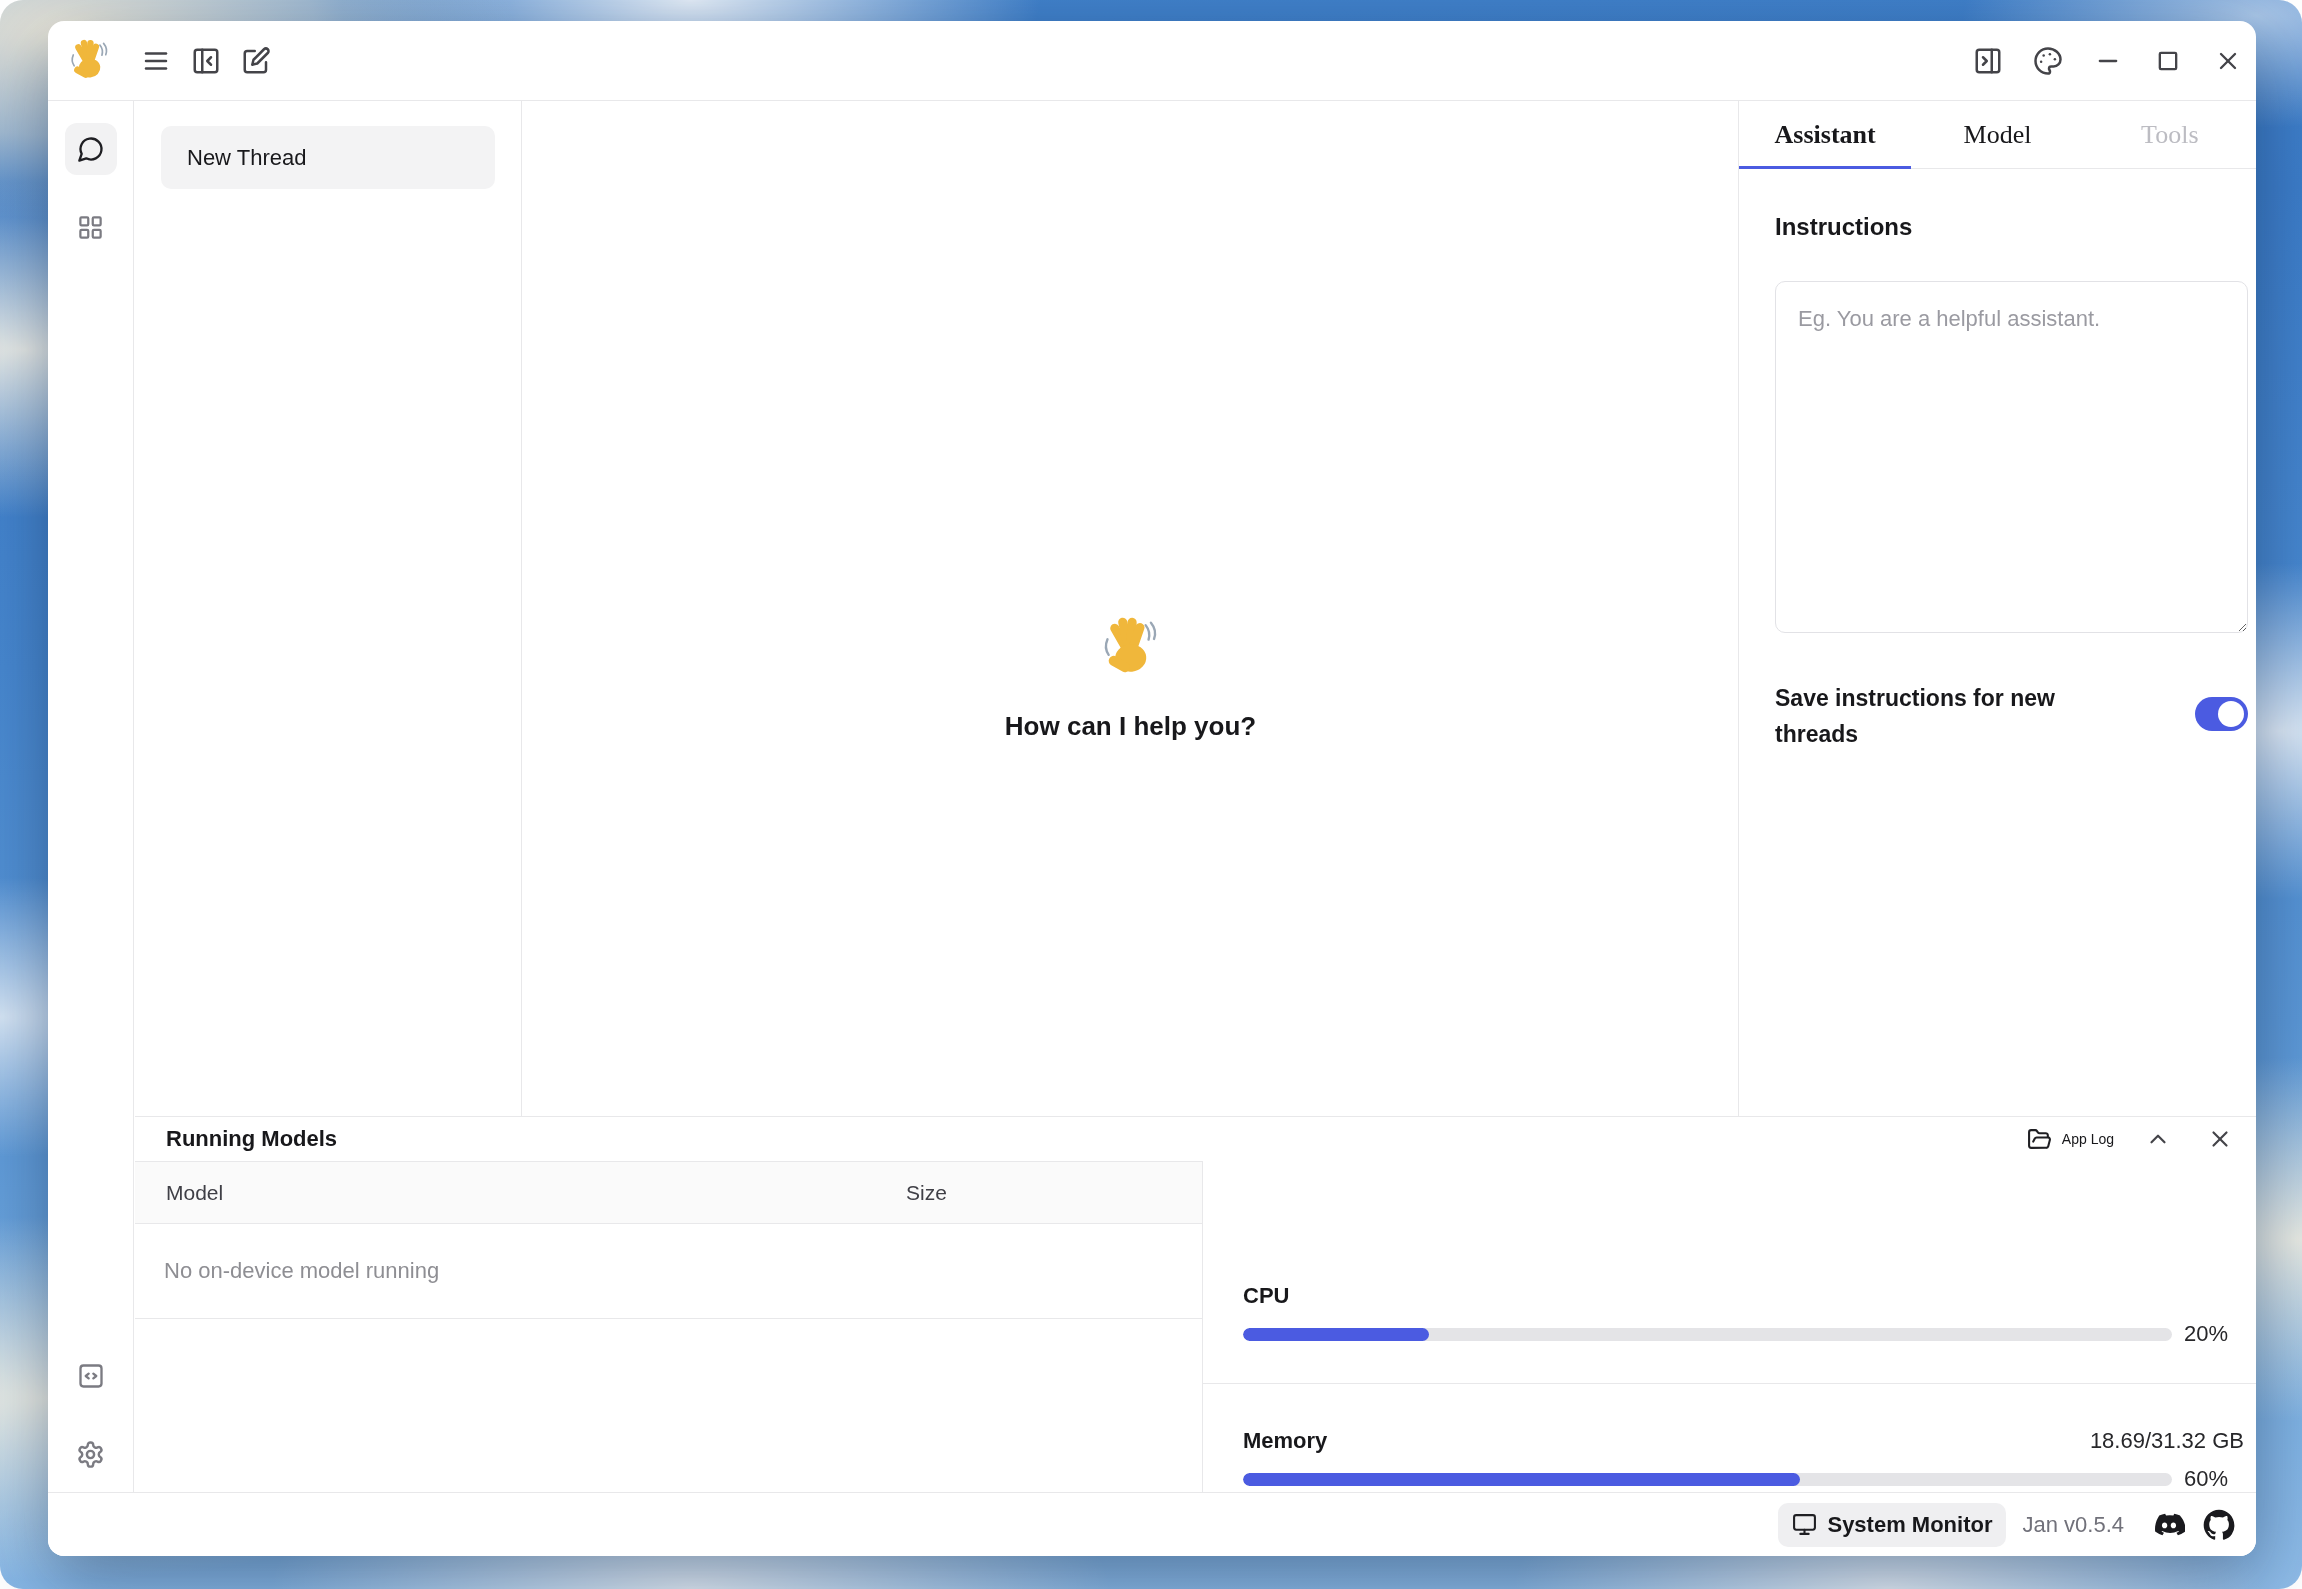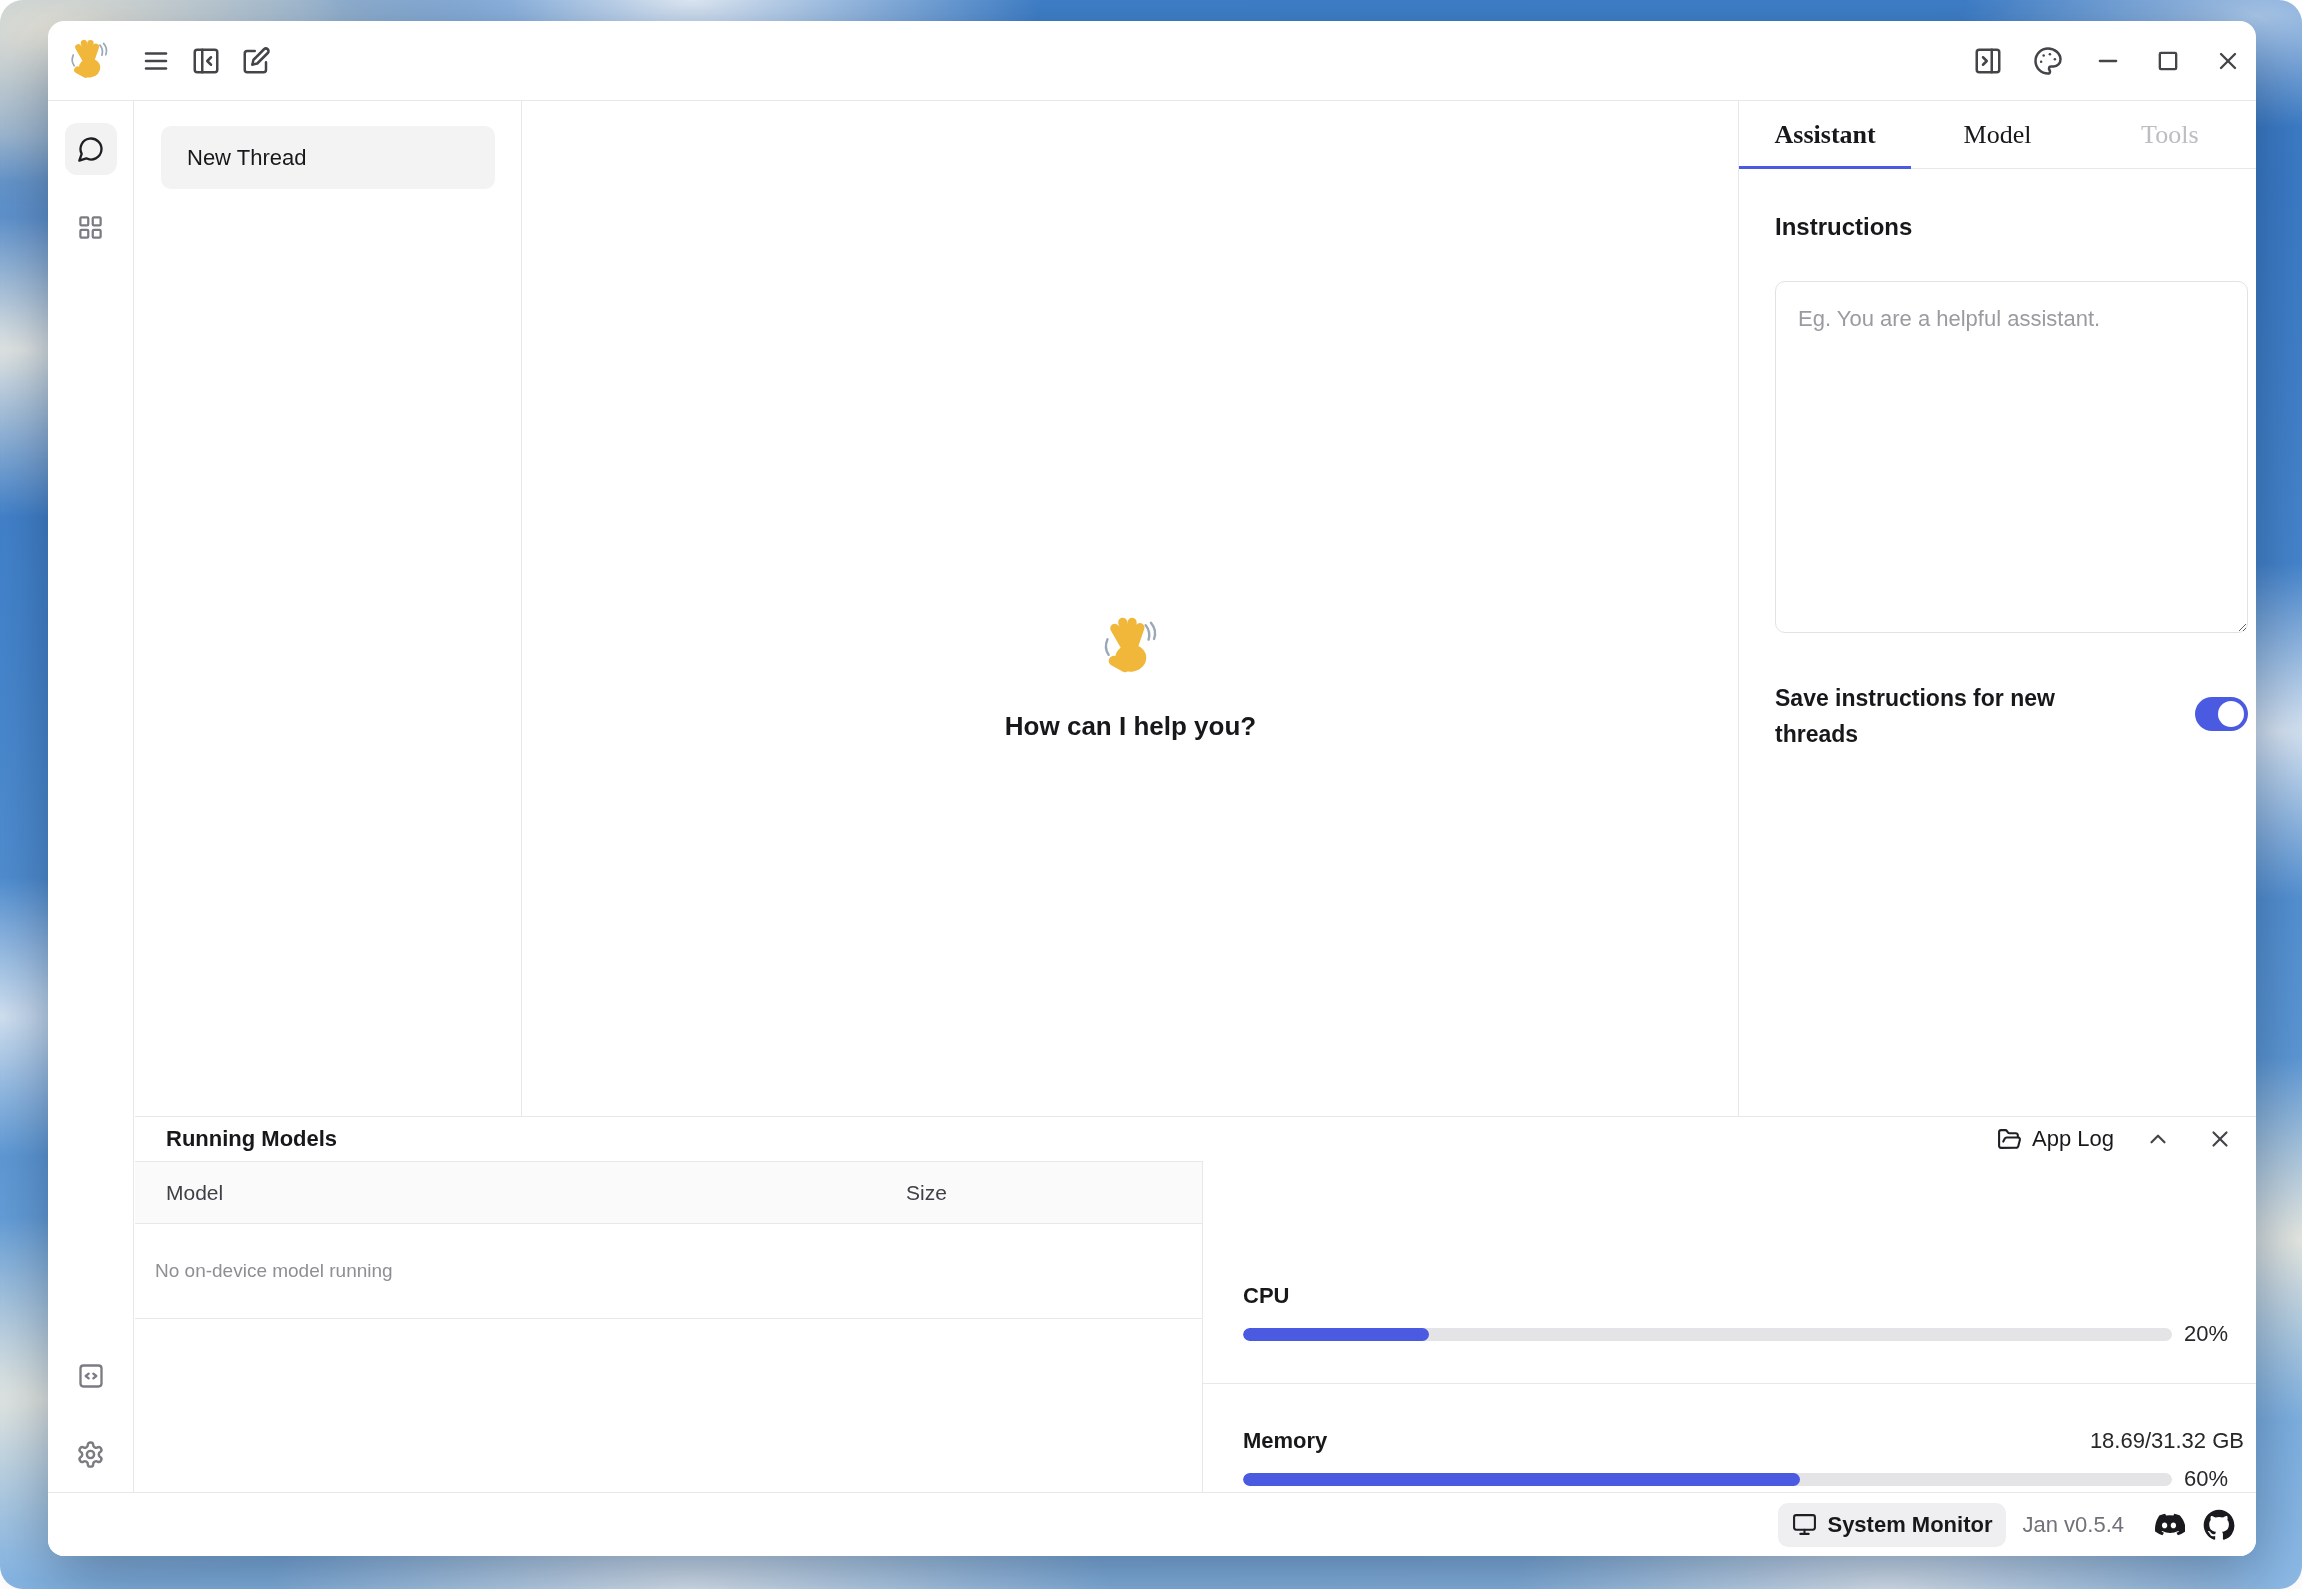--- a/index.html
+++ b/index.html
@@ -81,28 +81,28 @@
   .toggle.on { background:#4b5be1; }
   .toggle .knob { position:absolute; top:4px; left:4px; width:26px; height:26px; border-radius:50%; background:#fff; transition:left .1s; }
   .toggle.on .knob { left:23px; }
 
   
   .bottompanel { position:absolute; left:87px; top:1095px; width:2121px; height:376px; border-top:1px solid #e8e8ea;
                  display:flex; flex-direction:column; }
   .bp-header { height:64px; display:flex; align-items:center; padding:0 18px 0 31px; }
   .bp-title { font-size:22px; font-weight:700; color:#18181b; }
   .bp-header-right { margin-left:auto; display:flex; align-items:center; gap:26px; }
-  .applog { display:flex; align-items:center; gap:10px; font-size:22px; color:#18181b; cursor:pointer; }
+  .applog { display:flex; align-items:center; gap:10px; font-size:14px; color:#18181b; cursor:pointer; }
   .bp-body { flex:1; display:flex; }
   .bp-table { width:1068px; border-right:1px solid #e8e8ea; }
   .tbl-head { height:63px; background:#fafafa; border-top:1px solid #e8e8ea; border-bottom:1px solid #e8e8ea;
               display:flex; align-items:center; padding-left:31px; font-size:21px; color:#3f3f46; }
   .tbl-head .col-model { flex:0 0 740px; }
-  .tbl-row-empty { height:95px; border-bottom:1px solid #e8e8ea; display:flex; align-items:center; padding-left:20px;
-                   font-size:19px; color:#8e8e93; }
+  .tbl-row-empty { height:95px; border-bottom:1px solid #e8e8ea; display:flex; align-items:center; padding-left:29px;
+                   font-size:22px; color:#8e8e93; }
   .bp-stats { flex:1; padding:122px 12px 0 40px; }
   .stat-label { font-size:22px; font-weight:700; color:#18181b; }
   .stat-label-row { display:flex; align-items:center; justify-content:space-between; }
   .stat-value { font-size:22px; color:#27272a; }
   .bar-row { display:flex; align-items:center; gap:12px; margin-top:12px; }
   .bar { flex:1; height:13px; border-radius:7px; background:#e4e4e7; overflow:hidden; }
   .bar .fill { height:100%; border-radius:7px; background:#4b5be1; width:0; }
   .pct { width:60px; text-align:left; font-size:22px; color:#27272a; }
   .stats-divider { height:1px; background:#e8e8ea; margin:36px -12px 44px -40px; }
 

